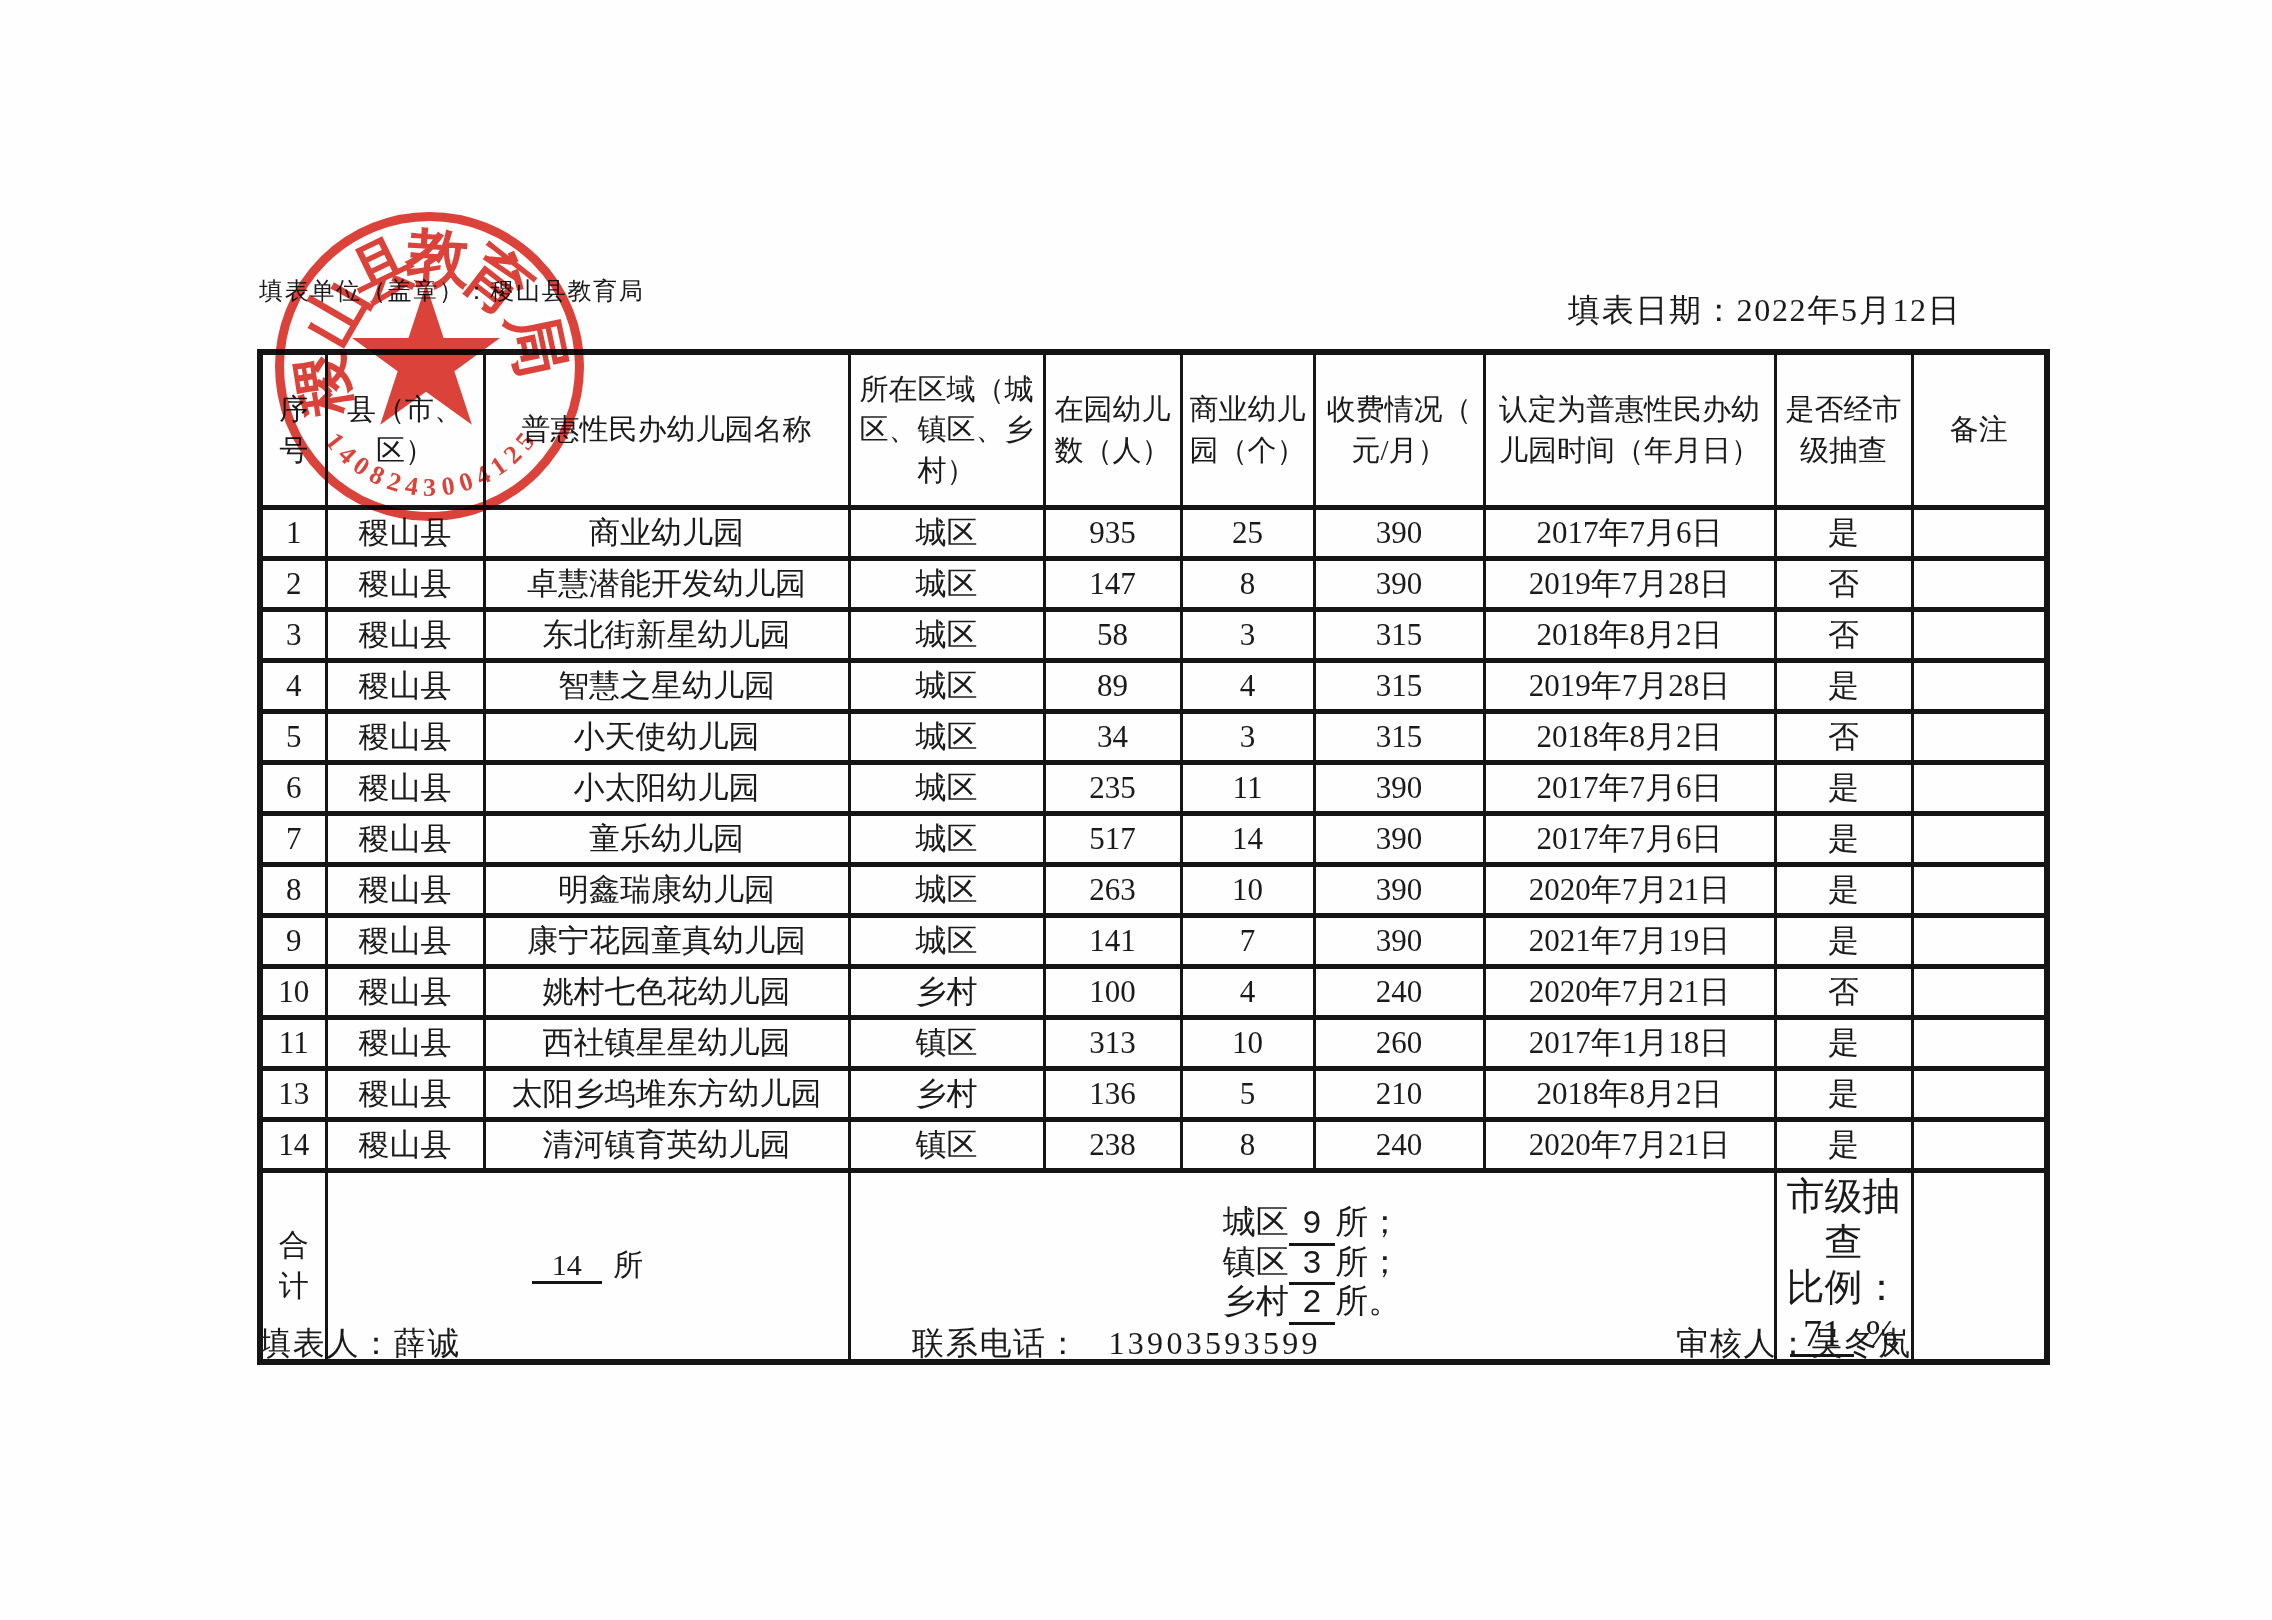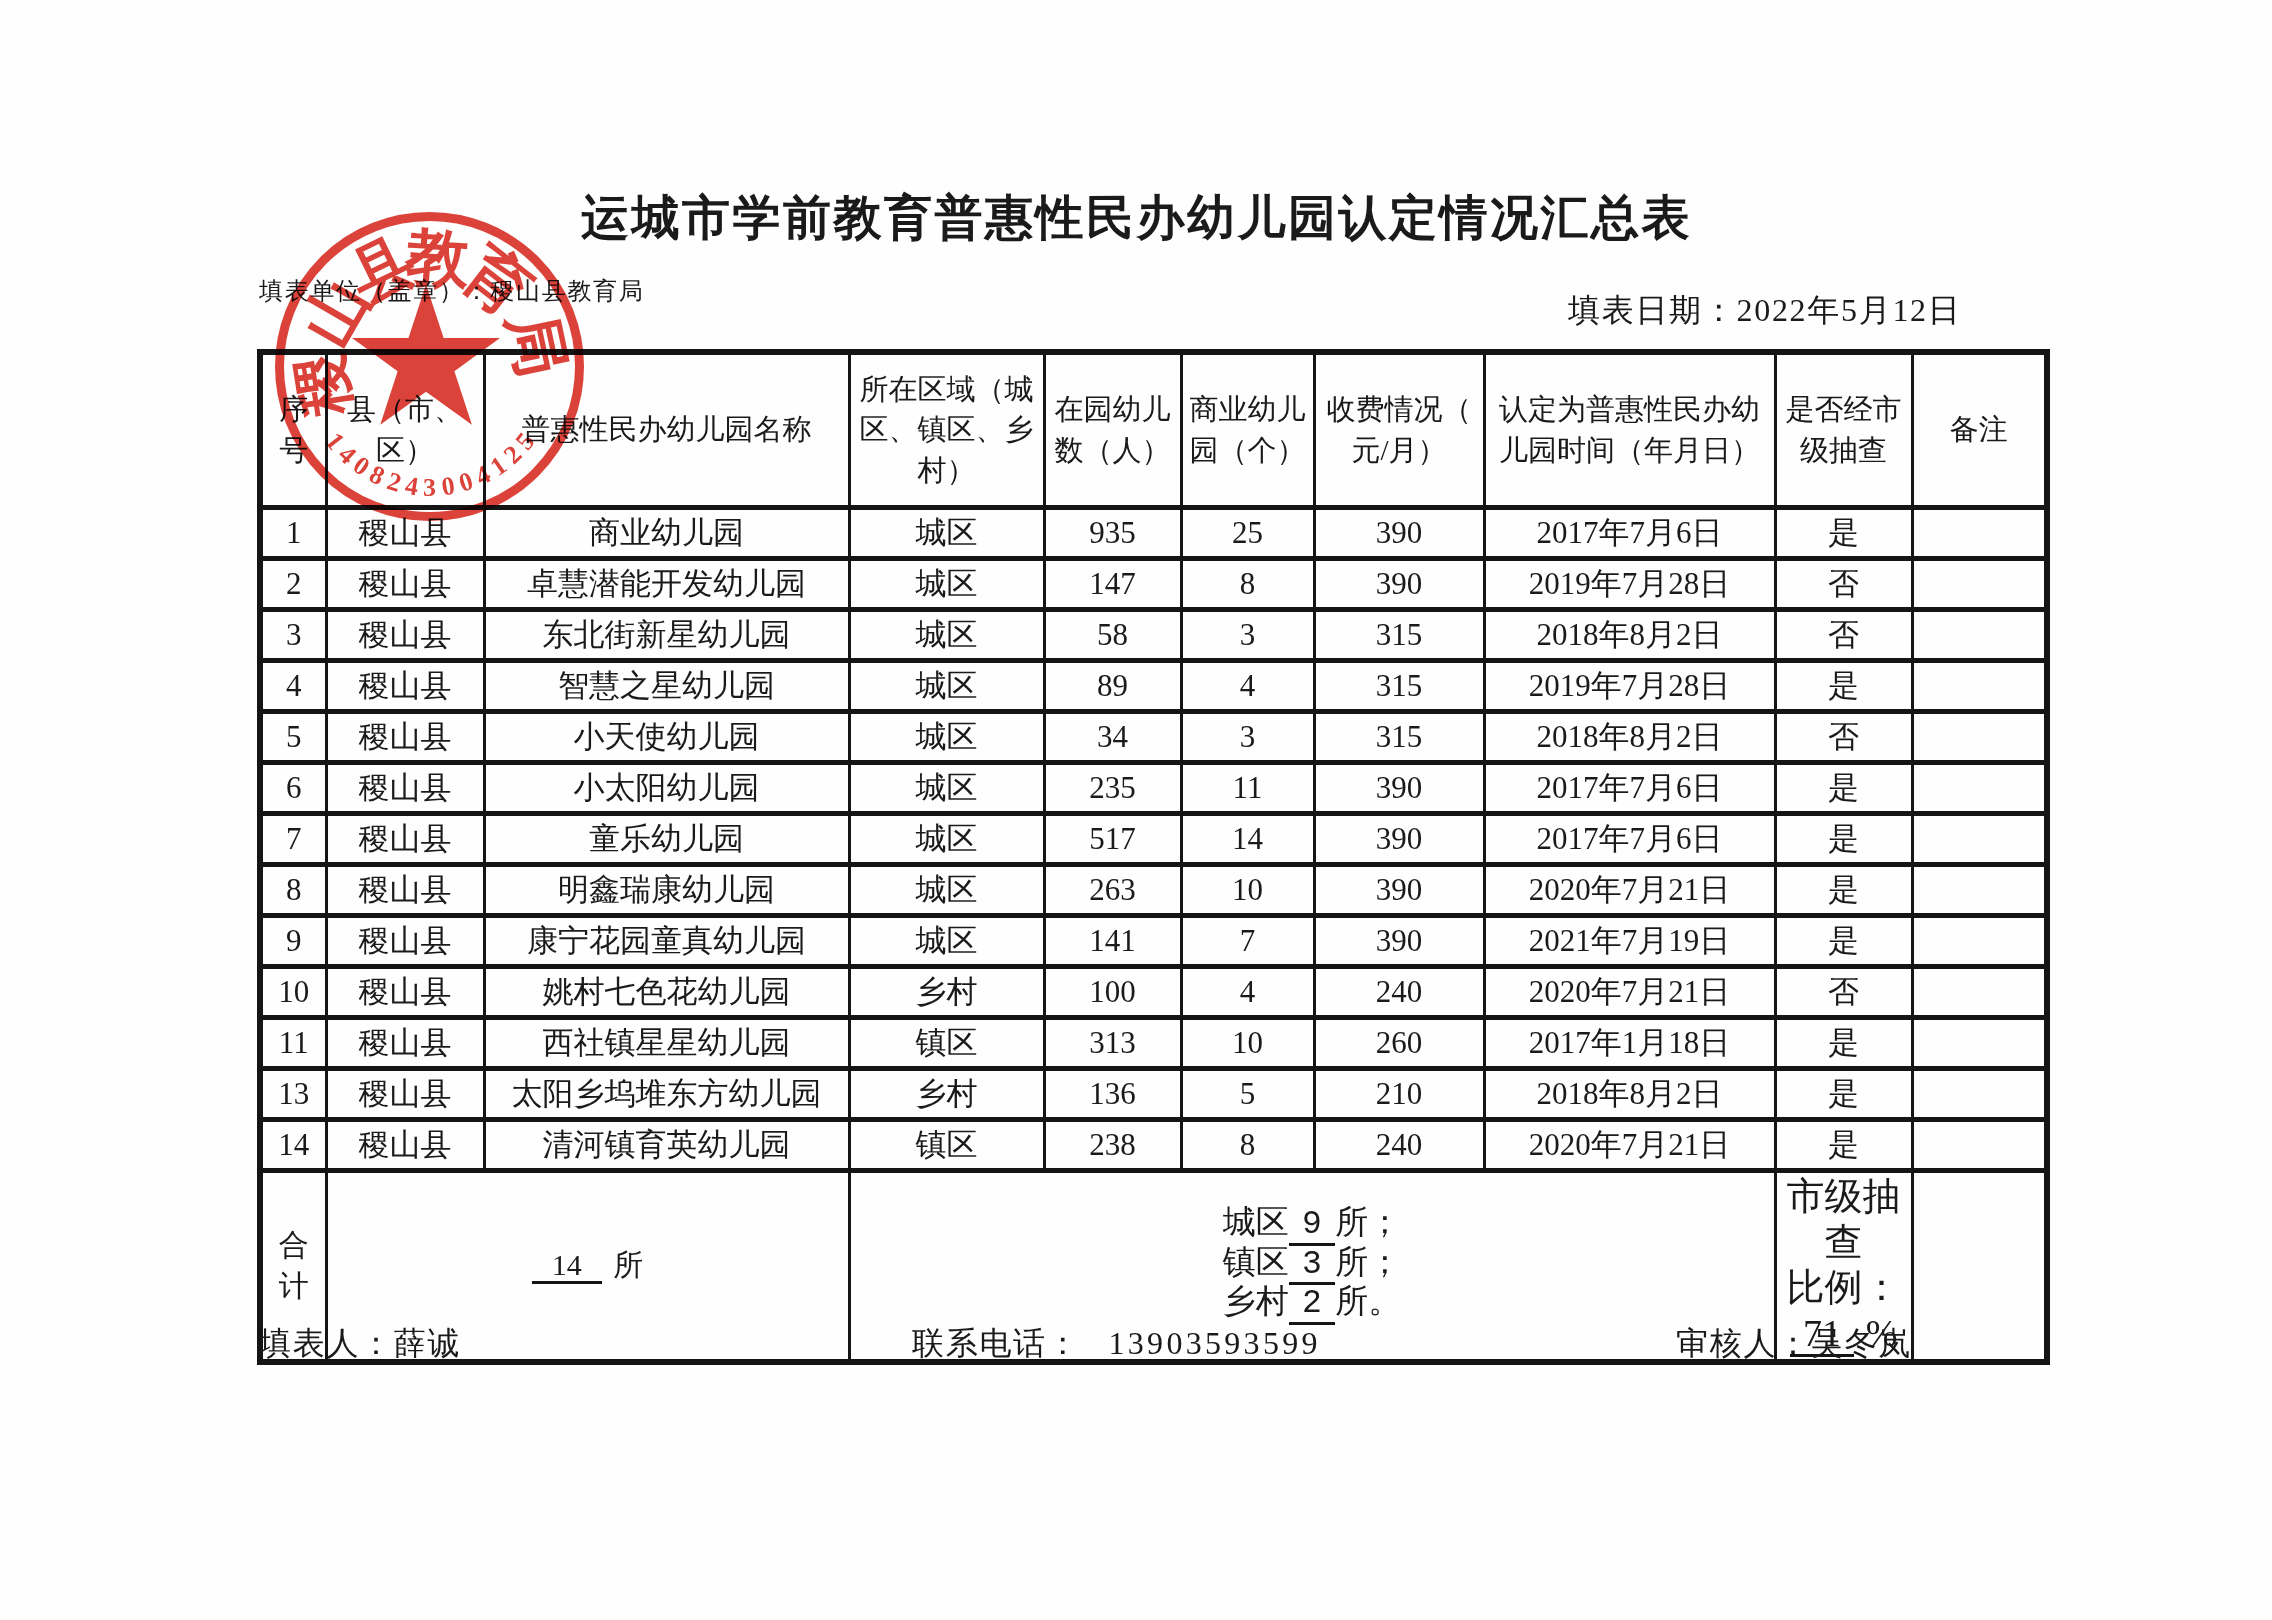--- a/index.html
+++ b/index.html
@@ -64,21 +64,20 @@
   .d9 {transform:translate(-50%,-50%) rotate(-26deg)   translateY(121px);}
   .d10{transform:translate(-50%,-50%) rotate(-34.7deg) translateY(121px);}
   .d11{transform:translate(-50%,-50%) rotate(-43.3deg) translateY(121px);}
   .d12{transform:translate(-50%,-50%) rotate(-52deg)   translateY(121px);}
 </style>
 </head>
 <body>
 
 <div class="page">
 
-  <div class="title">运城市学前教育普惠性民办幼儿园认定情况汇总表</div>
 
   <div class="meta-left"><span>填表单位（盖章）：</span><span>稷山县教育局</span></div>
   <div class="meta-right"><span>填表日期：</span><span>2022年5月12日</span></div>
 
   <table class="doc">
     <colgroup>
       <col style="width:66px">
         <col style="width:158px">
         <col style="width:365px">
         <col style="width:195px">

